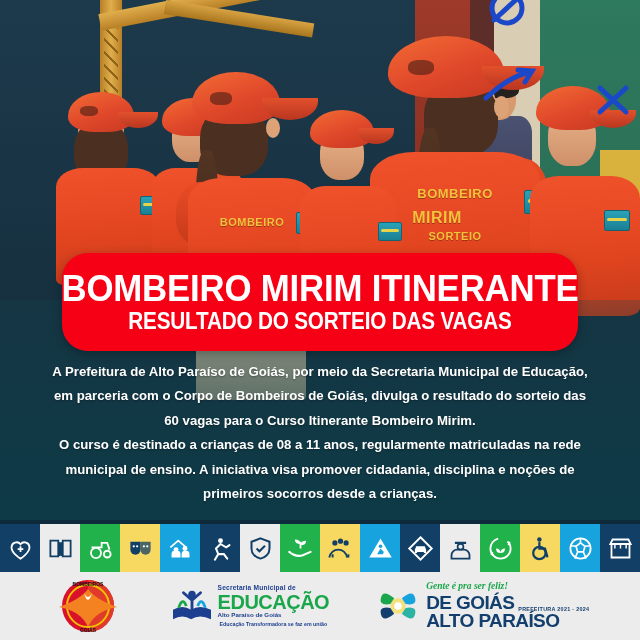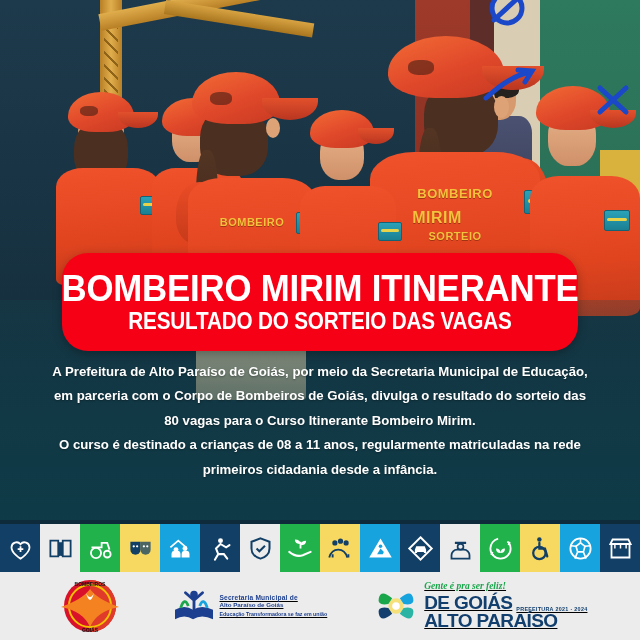--- a/index.html
+++ b/index.html
@@ -95,21 +95,21 @@
   .body-copy p{margin:4px;}
 
   
   .icon-strip{position:absolute;left:0;top:524px;width:640px;height:48px;display:flex;}
   .tile{flex:1 0 40px;height:48px;display:flex;align-items:center;justify-content:center;}
   .tile svg{width:27px;height:27px;}
 
   
   .footer{position:absolute;left:0;top:572px;width:640px;height:68px;background:#ececec;
        display:flex;align-items:center;justify-content:center;gap:46px;}
-  .logo{display:flex;align-items:center;text-decoration:underline;}
+  .logo{display:flex;align-items:center;}
   .logo-cbm{width:74px;height:58px;position:relative;}
   .logo-edu{display:flex;align-items:center;gap:5px;}
   .edu-txt{line-height:1;}
   .edu-sub1{font-size:6.6px;color:#1d3f8f;font-weight:700;letter-spacing:.2px;}
   .edu-main{font-size:20px;color:#1aa64b;font-weight:800;letter-spacing:-.5px;}
   .edu-sub2{font-size:6.2px;color:#1d3f8f;font-weight:700;}
   .edu-tag{font-size:5.3px;color:#1d3f8f;text-align:center;margin-top:3px;font-weight:600;}
   .logo-ap{display:flex;align-items:center;gap:5px;}
   .ap-txt{line-height:1;}
   .ap-slogan{font-size:9.5px;color:#1aa64b;font-style:italic;font-weight:700;
@@ -217,23 +217,24 @@
   </div>
 
   <div class="banner">
     <h1>BOMBEIRO MIRIM ITINERANTE</h1>
     <h2>RESULTADO DO SORTEIO DAS VAGAS</h2>
   </div>
 
   <div class="body-copy">
     <p>A Prefeitura de Alto Paraíso de Goiás, por meio da Secretaria Municipal de Educação,</p>
     <p>em parceria com o Corpo de Bombeiros de Goiás, divulga o resultado do sorteio das</p>
-    <p>80 vagas para o Curso Itinerante Bombeiro Mirim.</p>
+    <p>60 vagas para o Curso Itinerante Bombeiro Mirim.</p>
     <p>O curso é destinado a crianças de 08 a 11 anos, regularmente matriculadas na rede</p>
-    <p>primeiros cidadania desde a infância.</p>
+    <p>municipal de ensino. A iniciativa visa promover cidadania, disciplina e noções de</p>
+    <p>primeiros socorros desde a crianças.</p>
   </div>
 
   <div class="icon-strip" id="icon-strip">
       <div class="tile" style="background: rgb(18, 63, 102);">
         <svg viewBox="0 0 24 24">
           <path d="M12 21s-8-5-8-10a4.5 4.5 0 018-2.8A4.5 4.5 0 0120 11c0 5-8 10-8 10z" fill="none" stroke="#ffffff" stroke-width="1.6"></path>
           <path d="M12 10v5M9.5 12.5h5" stroke="#ffffff" stroke-width="1.6"></path>
         </svg>
       </div>
       <div class="tile" style="background: rgb(236, 236, 236);">
@@ -363,20 +364,21 @@
       <svg viewBox="0 0 44 40" width="42" height="38">
         <path d="M2 24 Q12 18 21 24 Q30 18 42 24 L42 34 Q30 28 21 34 Q12 28 2 34 Z" fill="#1d3f8f"></path>
         <path d="M8 22 Q12 10 16 20" stroke="#1aa64b" stroke-width="3" fill="none"></path>
         <path d="M28 20 Q32 10 36 22" stroke="#17a3dd" stroke-width="3" fill="none"></path>
         <circle cx="22" cy="8" r="4" fill="#1d3f8f"></circle>
         <path d="M22 12 L22 24 M22 14 L13 6 M22 14 L31 6" stroke="#1d3f8f" stroke-width="3" fill="none" stroke-linecap="round"></path>
       </svg>
       <div>
         <div class="edu-txt">
           <div class="edu-sub1">Secretaria Municipal de</div>
+          <div class="edu-main">EDUCAÇÃO</div>
           <div class="edu-sub2">Alto Paraíso de Goiás</div>
         </div>
         <div class="edu-tag">Educação Transformadora se faz em união</div>
       </div>
     </div>
 
     <div class="logo logo-ap">
       <svg viewBox="0 0 48 44" width="46" height="42">
         <circle cx="24" cy="22" r="8" fill="#f5e07a"></circle>
         <circle cx="24" cy="22" r="4" fill="#ffffff"></circle>

